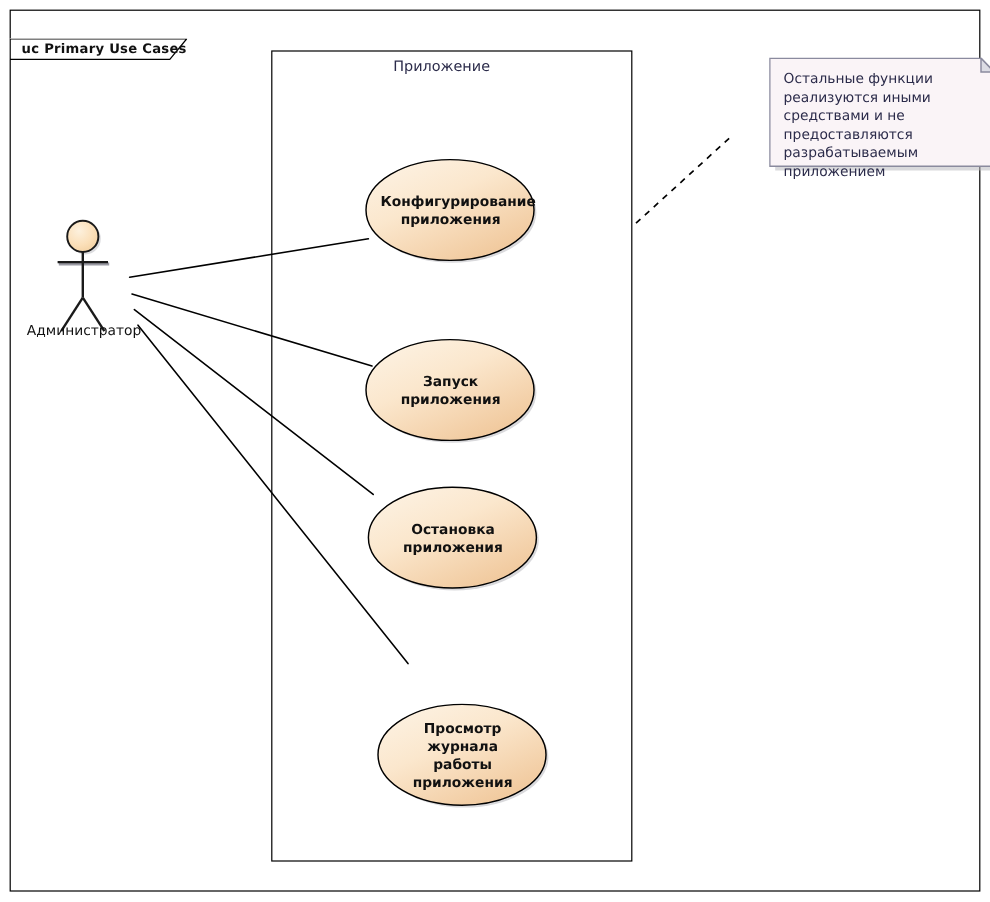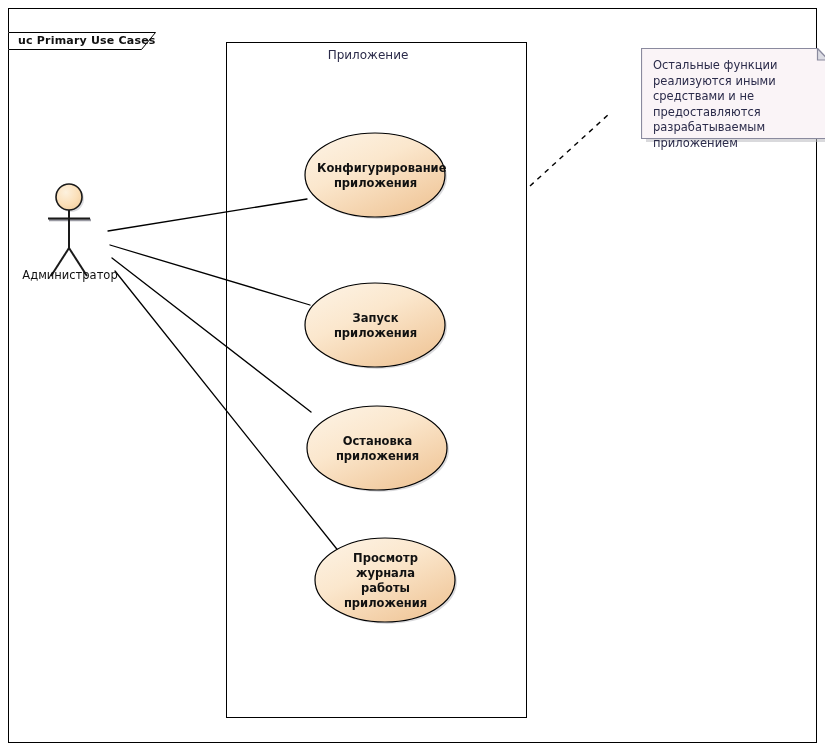--- a/index.html
+++ b/index.html
@@ -186,21 +186,21 @@
 
   <div class="usecase" style="left:305px;top:405px;width:145px;height:88px;">
     <svg class="ell" viewBox="0 0 145 88">
       <ellipse cx="74" cy="45" rx="70" ry="42" fill="#b9b9bf" opacity="0.55"></ellipse>
       <ellipse cx="72" cy="43" rx="70" ry="42" fill="url(#ucGrad)" stroke="#000000" stroke-width="1.2"></ellipse>
     </svg>
     <div class="uc-label">Остановка
 приложения</div>
   </div>
 
-  <div class="usecase" style="left:313px;top:537px;width:145px;height:88px;">
+  <div class="usecase" style="left:313px;top:586px;width:145px;height:88px;">
     <svg class="ell" viewBox="0 0 145 88">
       <ellipse cx="74" cy="45" rx="70" ry="42" fill="#b9b9bf" opacity="0.55"></ellipse>
       <ellipse cx="72" cy="43" rx="70" ry="42" fill="url(#ucGrad)" stroke="#000000" stroke-width="1.2"></ellipse>
     </svg>
     <div class="uc-label">Просмотр журнала
 работы приложения</div>
   </div>
 
   <div id="actor">
     <svg viewBox="0 0 72 104" width="72" height="104">

